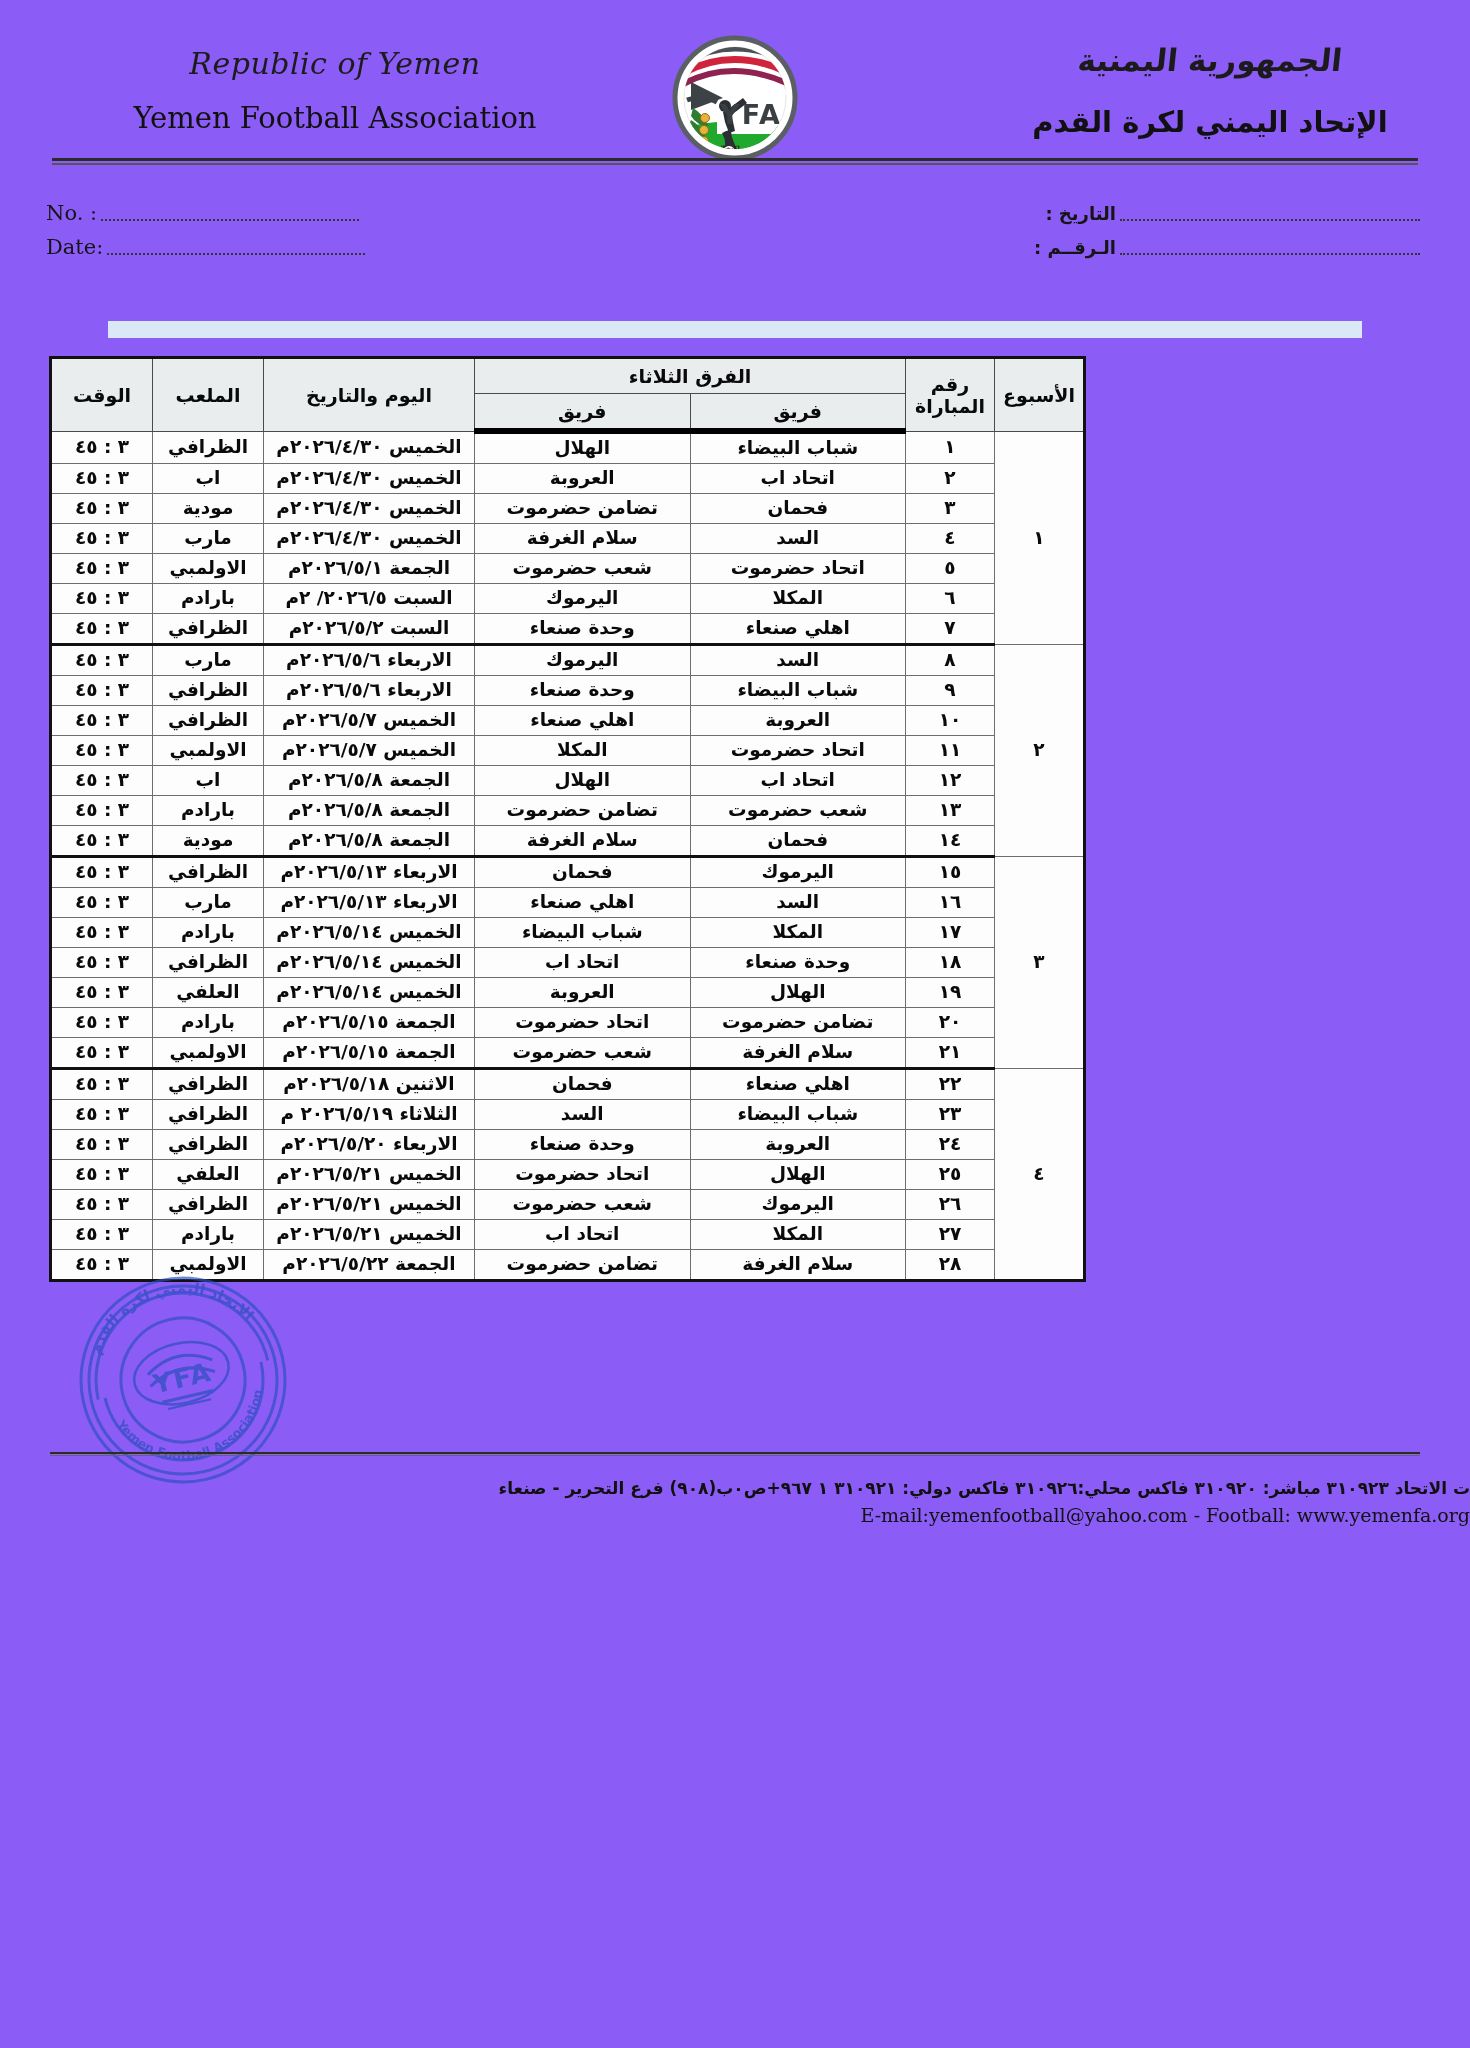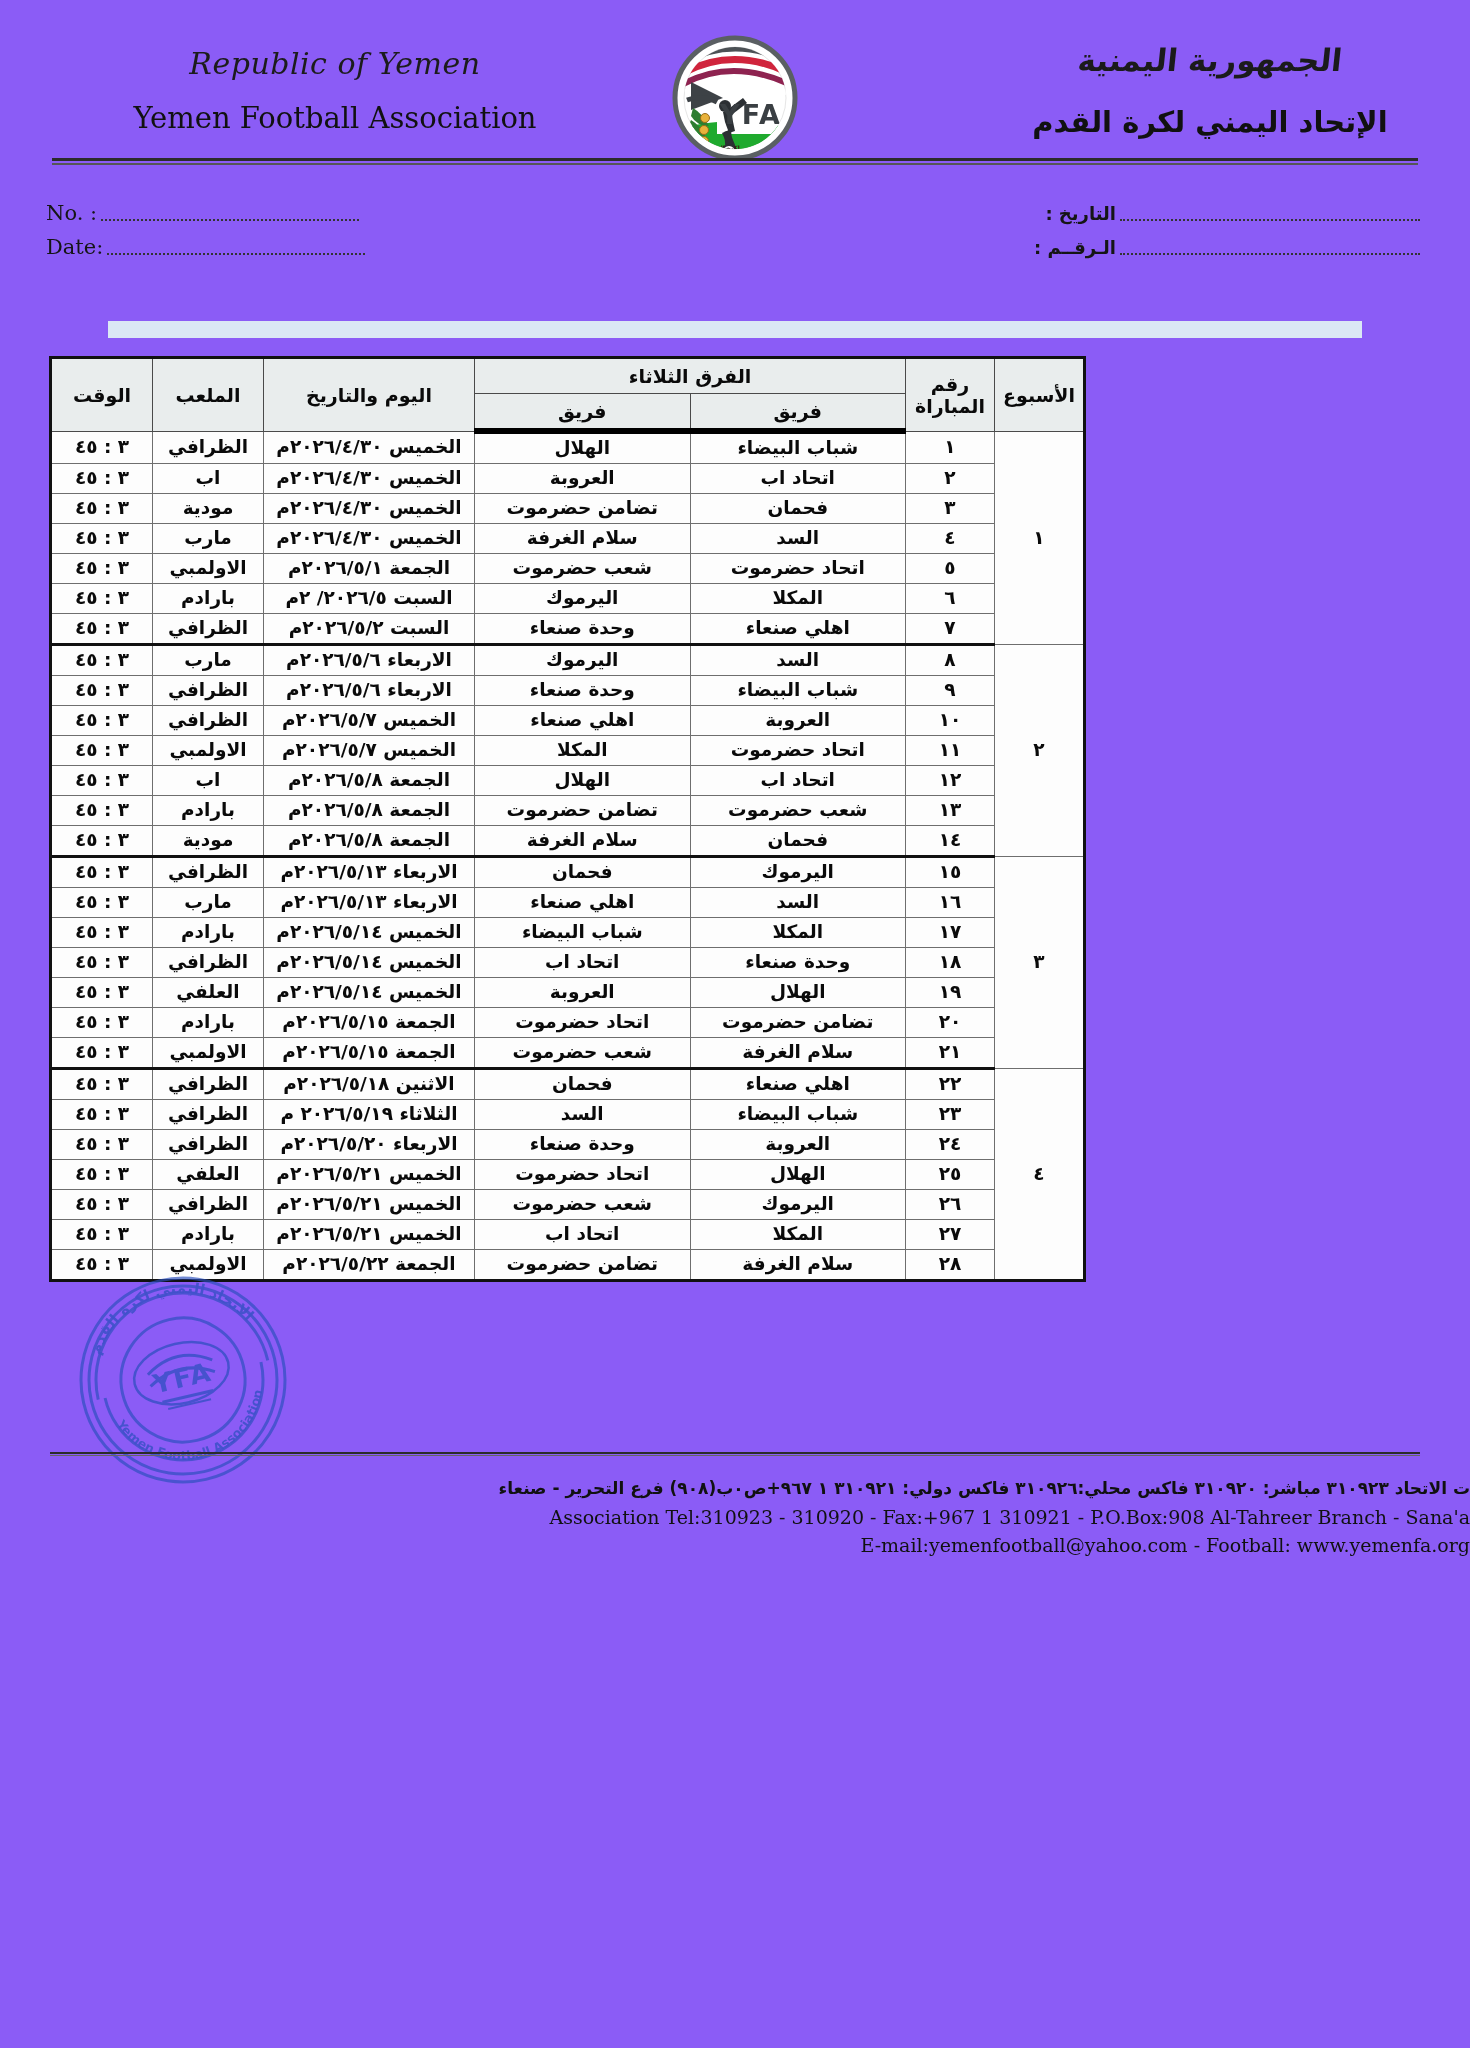--- a/index.html
+++ b/index.html
@@ -620,17 +620,16 @@
       </g>
     </svg>
   </div>
 
   <div class="foot-rule">
     <div class="a"></div>
       <div class="b"></div>
   </div>
   <div class="footer">
     <div class="f-ar">ت الاتحاد ٣١٠٩٢٣ مباشر: ٣١٠٩٢٠ فاكس محلي:٣١٠٩٢٦ فاكس دولي: ٣١٠٩٢١  ١ ٩٦٧+ص٠ب(٩٠٨) فرع التحرير - صنعاء</div>
-    <div class="f-en">Association Tel:310923 - 310920 - Fax:+967 1 310921 - P.O.Box:908 Al-Tahreer Branch - Sana'a</div>
     <div class="f-en2">E-mail:yemenfootball@yahoo.com    -    Football: www.yemenfa.org</div>
   </div>
 
 </div>
 
 </body></html>

